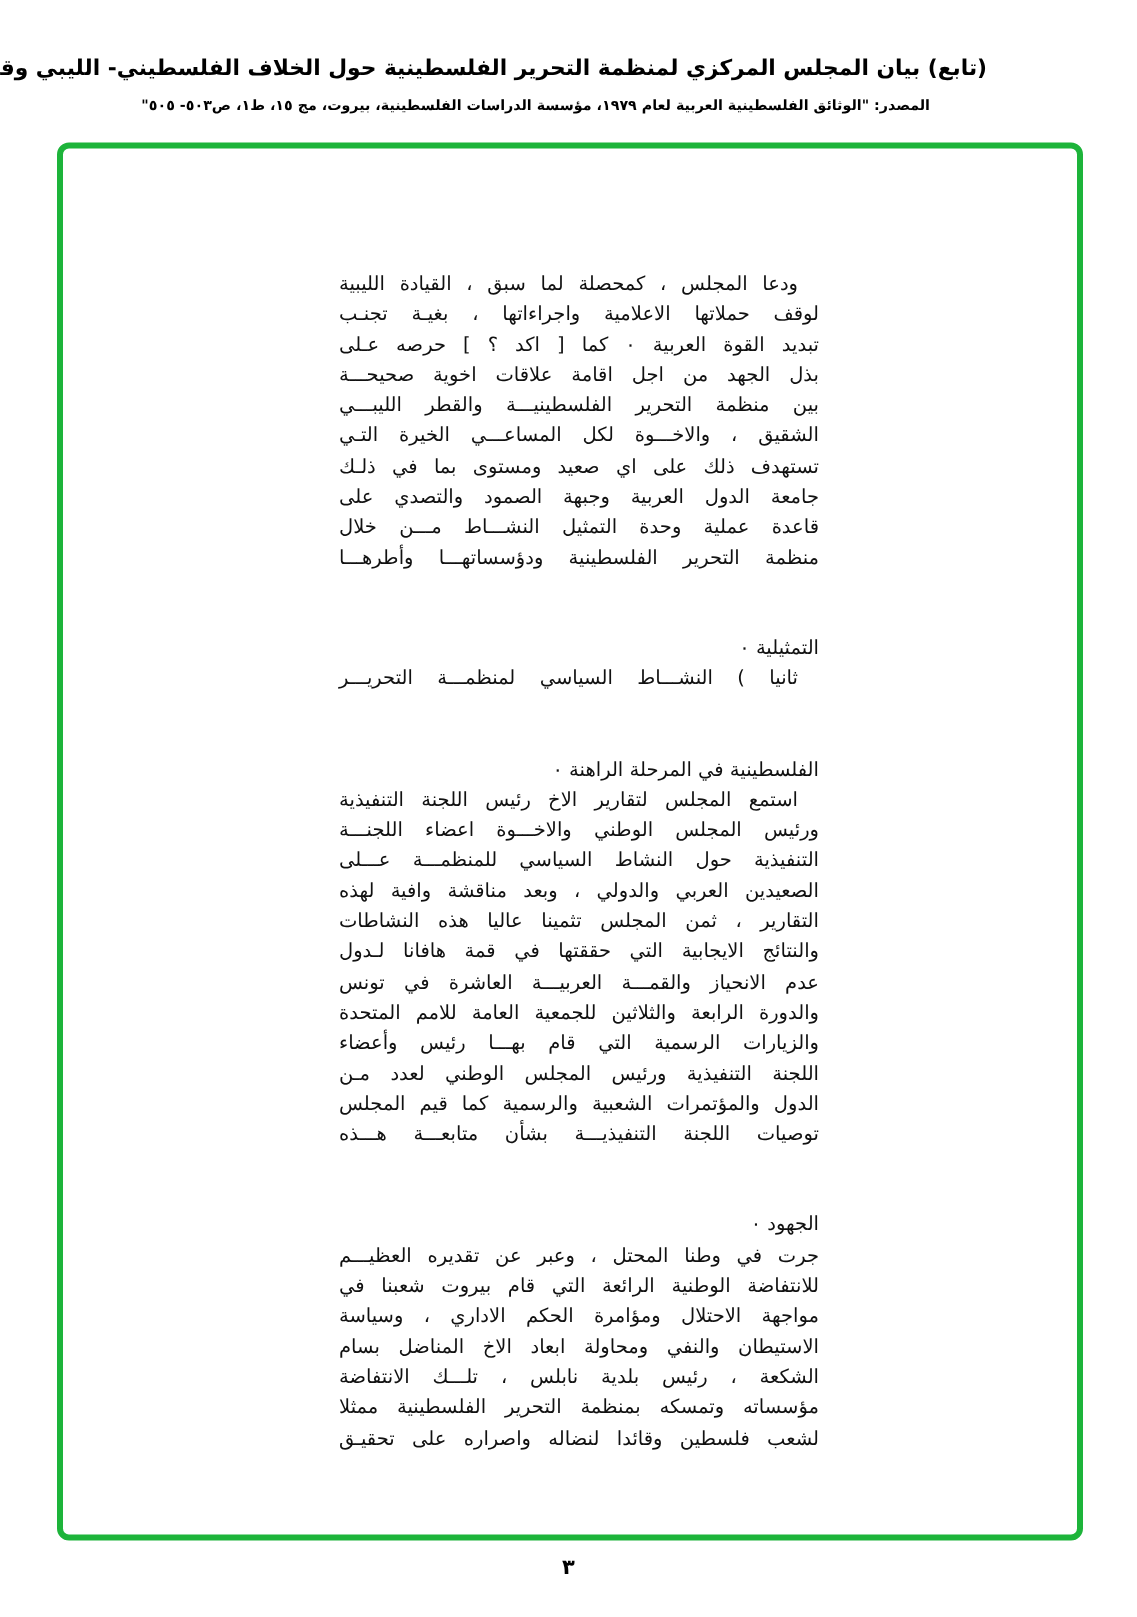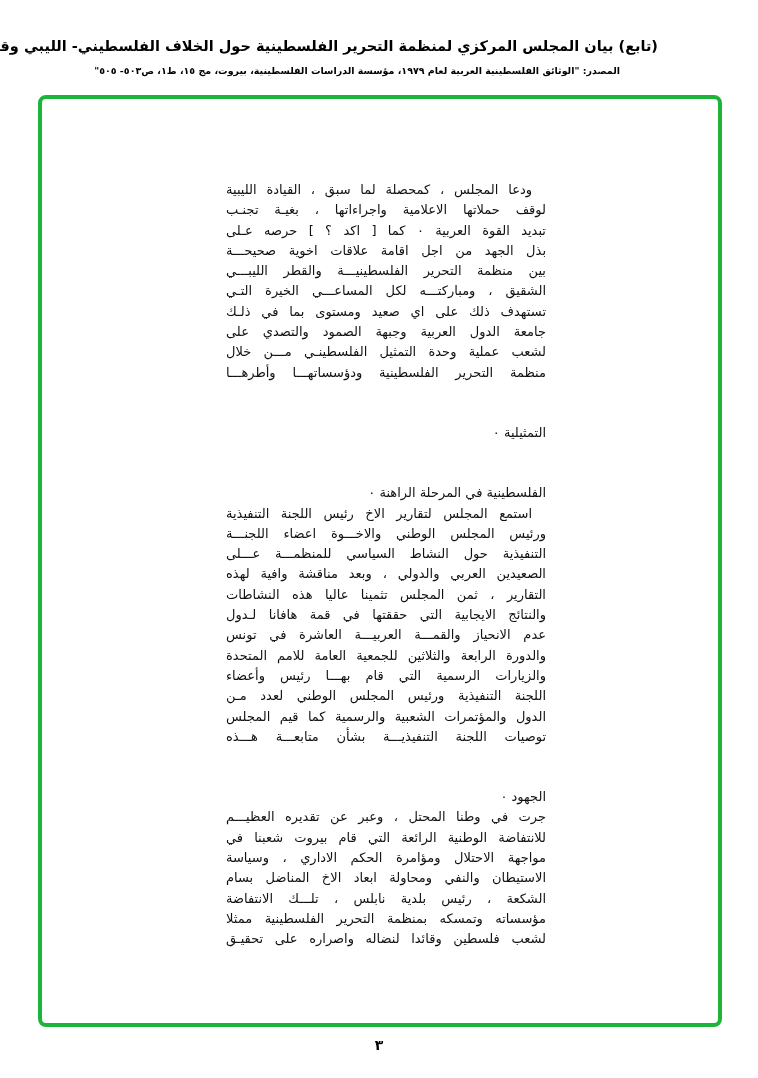--- a/index.html
+++ b/index.html
@@ -94,26 +94,27 @@
 <div class="doc-source">المصدر: "الوثائق الفلسطينية العربية لعام ١٩٧٩،  مؤسسة الدراسات الفلسطينية، بيروت، مج ١٥، ط١، ص٥٠٣- ٥٠٥"</div>
 
 <div class="frame" style="border-color: rgb(29, 180, 58);"></div>
 
 <div class="body-text">
   <span class="line indent">ودعا المجلس ، كمحصلة لما سبق ، القيادة الليبية</span>
   <span class="line">لوقف حملاتها الاعلامية واجراءاتها ، بغيـة تجنـب</span>
   <span class="line">تبديد القوة العربية ٠ كما [ اكد ؟ ] حرصه عـلى</span>
   <span class="line">بذل الجهد من اجل اقامة علاقات اخوية صحيحـــة</span>
   <span class="line">بين منظمة التحرير الفلسطينيـــة والقطر الليبـــي</span>
-  <span class="line">الشقيق ، ومباركتـــه لكل المساعـــي الخيرة التـي</span>
+  <span class="line">الشقيق ، والاخـــوة لكل المساعـــي الخيرة التـي</span>
   <span class="line">تستهدف ذلك على اي صعيد ومستوى بما في ذلـك</span>
   <span class="line">جامعة الدول العربية وجبهة الصمود والتصدي على</span>
-  <span class="line">لشعب عملية وحدة التمثيل الفلسطينـي مـــن خلال</span>
+  <span class="line">قاعدة عملية وحدة التمثيل النشـــاط مـــن خلال</span>
   <span class="line">منظمة التحرير الفلسطينية ودؤسساتهـــا وأطرهـــا</span>
   <span class="line last">التمثيلية ٠</span>
+  <span class="line indent">ثانيا ) النشـــاط السياسي لمنظمـــة التحريـــر</span>
   <span class="line last">الفلسطينية في المرحلة الراهنة ٠</span>
   <span class="line indent">استمع المجلس لتقارير الاخ رئيس اللجنة التنفيذية</span>
   <span class="line">ورئيس المجلس الوطني والاخـــوة اعضاء اللجنـــة</span>
   <span class="line">التنفيذية حول النشاط السياسي للمنظمـــة عـــلى</span>
   <span class="line">الصعيدين العربي والدولي ، وبعد مناقشة وافية لهذه</span>
   <span class="line">التقارير ، ثمن المجلس تثمينا عاليا هذه النشاطات</span>
   <span class="line">والنتائج الايجابية التي حققتها في قمة هافانا لـدول</span>
   <span class="line">عدم الانحياز والقمـــة العربيـــة العاشرة في تونس</span>
   <span class="line">والدورة الرابعة والثلاثين للجمعية العامة للامم المتحدة</span>
   <span class="line">والزيارات الرسمية التي قام بهـــا رئيس وأعضاء</span>

